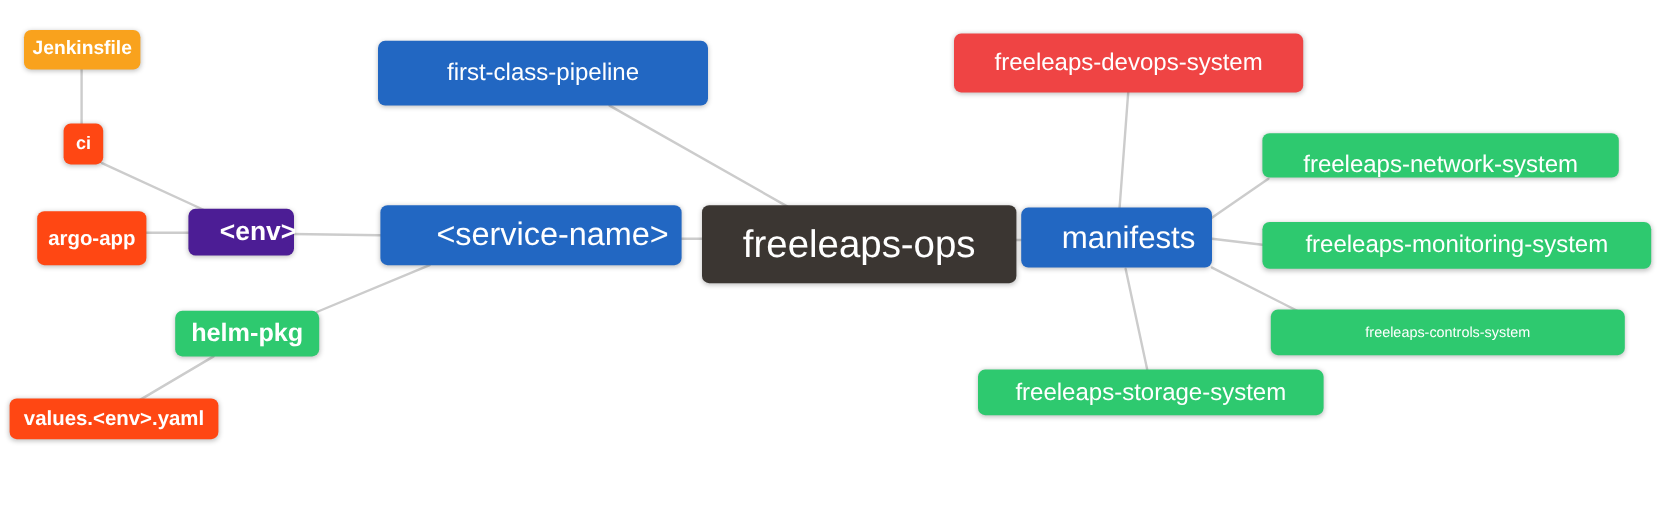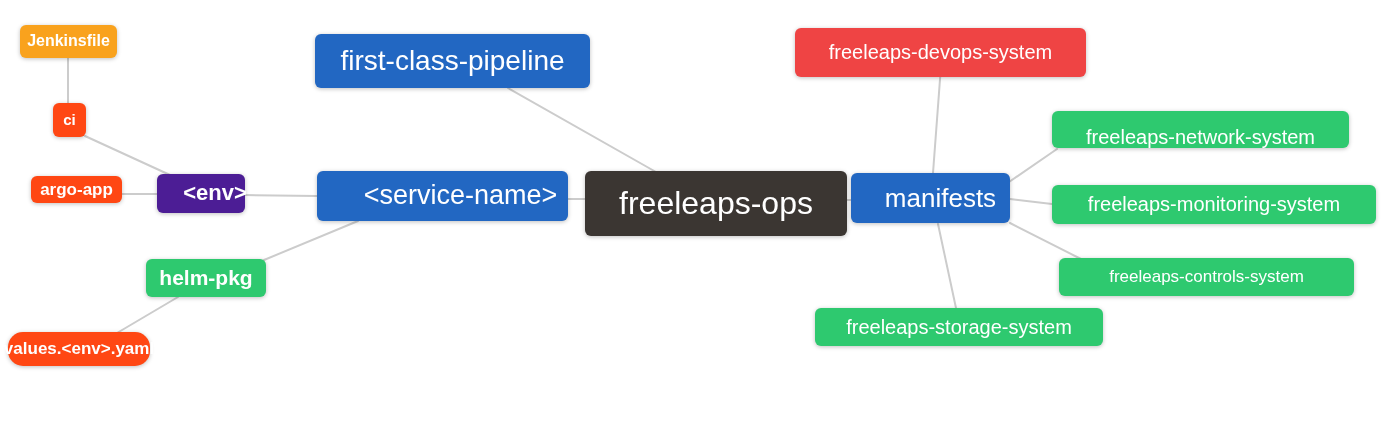--- a/index.html
+++ b/index.html
@@ -62,52 +62,52 @@
       <line x1="1010" y1="223" x2="1081" y2="259" stroke="#cccccc" stroke-width="2" stroke-linecap="round"></line>
       <line x1="938" y1="224" x2="956" y2="308" stroke="#cccccc" stroke-width="2" stroke-linecap="round"></line>
     </svg>
 
 <div class="node" style="left: 20px; top: 25px; width: 97px; height: 33px; background: rgb(249, 162, 29); font-size: 16px; font-weight: 700;">
       <span class="label">Jenkinsfile</span>
     </div>
     <div class="node" style="left: 53px; top: 103px; width: 33px; height: 34px; background: rgb(255, 71, 19); font-size: 15px; font-weight: 700;">
       <span class="label">ci</span>
     </div>
-    <div class="node" style="left: 31px; top: 176px; width: 91px; height: 27px; background: rgb(255, 71, 19); font-size: 17px; font-weight: 700;">
+    <div class="node" style="left: 31px; top: 176px; width: 91px; height: 45px; background: rgb(255, 71, 19); font-size: 17px; font-weight: 700;">
       <span class="label">argo-app</span>
     </div>
     <div class="node" style="left: 157px; top: 174px; width: 88px; height: 39px; background: #4c1d95; font-size: 22px; font-weight: 700; padding-left: 28px;">
       <span class="label">&lt;env&gt;</span>
     </div>
     <div class="node" style="left: 146px; top: 259px; width: 120px; height: 38px; background: rgb(46, 201, 111); font-size: 21px; font-weight: 700;">
       <span class="label">helm-pkg</span>
     </div>
-    <div class="node" style="left: 8px; top: 332px; width: 142px; height: 34px; background: rgb(255, 71, 19); font-size: 17px; font-weight: 700; border-radius: 15px;">
+    <div class="node" style="left: 8px; top: 332px; width: 174px; height: 34px; background: rgb(255, 71, 19); font-size: 17px; font-weight: 700;">
       <span class="label">values.&lt;env&gt;.yaml</span>
     </div>
-    <div class="node" style="left: 315px; top: 34px; width: 275px; height: 54px; background: rgb(34, 103, 194); font-size: 28px; font-weight: 400;">
+    <div class="node" style="left: 315px; top: 34px; width: 275px; height: 54px; background: rgb(34, 103, 194); font-size: 20px; font-weight: 400;">
       <span class="label">first-class-pipeline</span>
     </div>
     <div class="node" style="left: 317px; top: 171px; width: 251px; height: 50px; background: rgb(34, 103, 194); font-size: 27px; font-weight: 400; padding-left: 36px;">
       <span class="label">&lt;service-name&gt;</span>
     </div>
     <div class="node" style="left: 585px; top: 171px; width: 262px; height: 65px; background: rgb(59, 54, 50); font-size: 32px; font-weight: 400;">
       <span class="label">freeleaps-ops</span>
     </div>
     <div class="node" style="left: 851px; top: 173px; width: 159px; height: 50px; background: rgb(34, 103, 194); font-size: 26px; font-weight: 400; padding-left: 20px;">
       <span class="label">manifests</span>
     </div>
     <div class="node" style="left: 795px; top: 28px; width: 291px; height: 49px; background: #ef4444; font-size: 20px; font-weight: 400;">
       <span class="label">freeleaps-devops-system</span>
     </div>
     <div class="node" style="left: 1052px; top: 111px; width: 297px; height: 37px; background: rgb(46, 201, 111); font-size: 20px; font-weight: 400; align-items: flex-end;">
       <span class="label">freeleaps-network-system</span>
     </div>
     <div class="node" style="left: 1052px; top: 185px; width: 324px; height: 39px; background: rgb(46, 201, 111); font-size: 20px; font-weight: 400;">
       <span class="label">freeleaps-monitoring-system</span>
     </div>
-    <div class="node" style="left: 1059px; top: 258px; width: 295px; height: 38px; background: rgb(46, 201, 111); font-size: 17px; font-weight: 400;">
+    <div class="node" style="left: 1059px; top: 258px; width: 295px; height: 38px; background: rgb(46, 201, 111); font-size: 12px; font-weight: 400;">
       <span class="label">freeleaps-controls-system</span>
     </div>
     <div class="node" style="left: 815px; top: 308px; width: 288px; height: 38px; background: rgb(46, 201, 111); font-size: 20px; font-weight: 400;">
       <span class="label">freeleaps-storage-system</span>
     </div>
   </div>
 
 </body></html>

